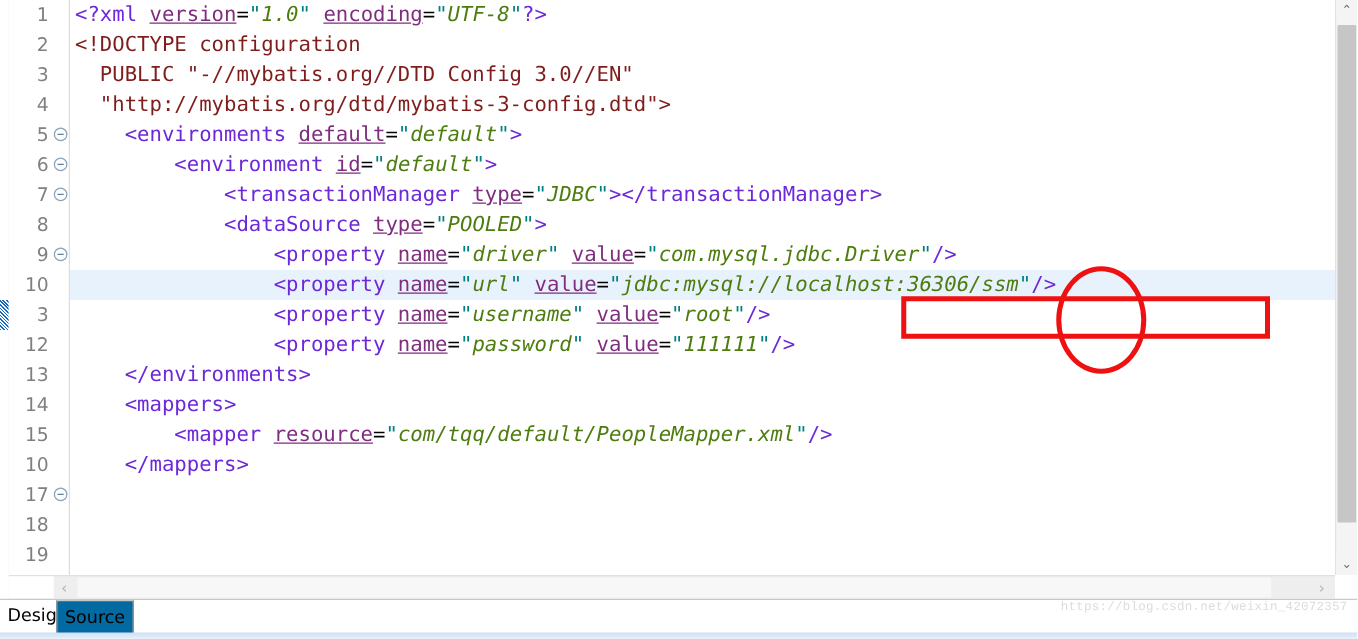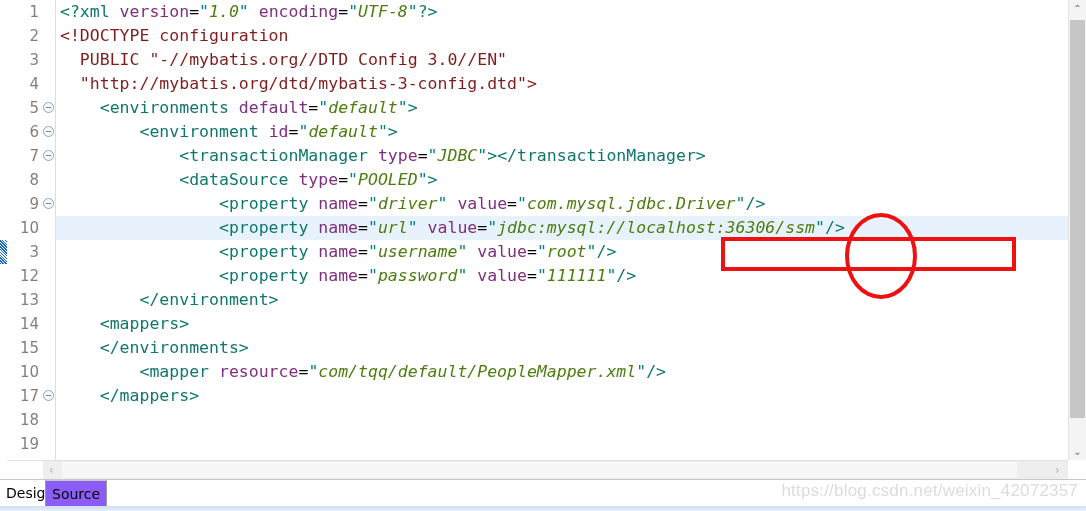--- a/index.html
+++ b/index.html
@@ -109,22 +109,22 @@
     font-size: 16.5px;
     white-space: pre;
     color: #000000;
     padding-left: 4px;
   }
   .code-row.current {
     background: #e8f2fd;
   }
 
   
-  .tk-tag      { color: #0f766e; }
-  .tk-attr     { color: #7f2d7f; }
+  .tk-tag      { color: #6d28d9; }
+  .tk-attr     { color: #7f2d7f; text-decoration: underline; }
   .tk-eq       { color: #000000; }
   .tk-quote    { color: #008080; }
   .tk-val      { color: #4d7c0f; font-style: italic; }
   .tk-doctype  { color: #7f1d1d; }
   .tk-plain    { color: #000000; }
 
   
   #vscroll {
     position: absolute;
     right: 0; top: 0;
@@ -228,35 +228,35 @@
     padding: 0 6px;
     box-sizing: border-box;
     white-space: nowrap;
   }
   #tab-design {
     left: 0;
     background: #ffffff;
   }
   #tab-source {
     left: 45px;
-    background: #8b5cf6;
+    background: #0369a1;
     border: 1px solid #9a9a9a;
     border-top: 1px solid #c8c8c8;
     border-bottom: none;
     height: 27px;
     line-height: 26px;
   }
 
   
   #watermark {
     position: absolute;
     right: 8px;
     top: 481px;
-    font-family: Liberation Sans, sans-serif;
-    font-size: 17px;
+    font-family: Liberation Mono, monospace;
+    font-size: 10px;
     color: #dcdcdc;
     white-space: nowrap;
     letter-spacing: 0.2px;
   }
 
   
   #annot-rect {
     position: absolute;
     left: 721px;
     top: 237px;
@@ -317,23 +317,22 @@
         <div class="code-row"><span class="tk-doctype">  PUBLIC "-//mybatis.org//DTD Config 3.0//EN"</span></div>
         <div class="code-row"><span class="tk-doctype">  "http://mybatis.org/dtd/mybatis-3-config.dtd"&gt;</span></div>
         <div class="code-row"><span class="tk-tag">    &lt;environments </span><span class="tk-attr">default</span><span class="tk-eq">=</span><span class="tk-quote">"</span><span class="tk-val">default</span><span class="tk-quote">"</span><span class="tk-tag">&gt;</span></div>
         <div class="code-row"><span class="tk-tag">        &lt;environment </span><span class="tk-attr">id</span><span class="tk-eq">=</span><span class="tk-quote">"</span><span class="tk-val">default</span><span class="tk-quote">"</span><span class="tk-tag">&gt;</span></div>
         <div class="code-row"><span class="tk-tag">            &lt;transactionManager </span><span class="tk-attr">type</span><span class="tk-eq">=</span><span class="tk-quote">"</span><span class="tk-val">JDBC</span><span class="tk-quote">"</span><span class="tk-tag">&gt;&lt;/transactionManager&gt;</span></div>
         <div class="code-row"><span class="tk-tag">            &lt;dataSource </span><span class="tk-attr">type</span><span class="tk-eq">=</span><span class="tk-quote">"</span><span class="tk-val">POOLED</span><span class="tk-quote">"</span><span class="tk-tag">&gt;</span></div>
         <div class="code-row"><span class="tk-tag">                &lt;property </span><span class="tk-attr">name</span><span class="tk-eq">=</span><span class="tk-quote">"</span><span class="tk-val">driver</span><span class="tk-quote">"</span><span class="tk-plain"> </span><span class="tk-attr">value</span><span class="tk-eq">=</span><span class="tk-quote">"</span><span class="tk-val">com.mysql.jdbc.Driver</span><span class="tk-quote">"</span><span class="tk-tag">/&gt;</span></div>
         <div class="code-row current"><span class="tk-tag">                &lt;property </span><span class="tk-attr">name</span><span class="tk-eq">=</span><span class="tk-quote">"</span><span class="tk-val">url</span><span class="tk-quote">"</span><span class="tk-plain"> </span><span class="tk-attr">value</span><span class="tk-eq">=</span><span class="tk-quote">"</span><span class="tk-val">jdbc:mysql://localhost:36306/ssm</span><span class="tk-quote">"</span><span class="tk-tag">/&gt;</span></div>
         <div class="code-row"><span class="tk-tag">                &lt;property </span><span class="tk-attr">name</span><span class="tk-eq">=</span><span class="tk-quote">"</span><span class="tk-val">username</span><span class="tk-quote">"</span><span class="tk-plain"> </span><span class="tk-attr">value</span><span class="tk-eq">=</span><span class="tk-quote">"</span><span class="tk-val">root</span><span class="tk-quote">"</span><span class="tk-tag">/&gt;</span></div>
         <div class="code-row"><span class="tk-tag">                &lt;property </span><span class="tk-attr">name</span><span class="tk-eq">=</span><span class="tk-quote">"</span><span class="tk-val">password</span><span class="tk-quote">"</span><span class="tk-plain"> </span><span class="tk-attr">value</span><span class="tk-eq">=</span><span class="tk-quote">"</span><span class="tk-val">111111</span><span class="tk-quote">"</span><span class="tk-tag">/&gt;</span></div>
-        <div class="code-row"><span class="tk-tag">        &lt;/environment&gt;</span></div>
+        <div class="code-row"><span class="tk-tag">    &lt;/environments&gt;</span></div>
         <div class="code-row"><span class="tk-tag">    &lt;mappers&gt;</span></div>
-        <div class="code-row"><span class="tk-tag">    &lt;/environments&gt;</span></div>
         <div class="code-row"><span class="tk-tag">        &lt;mapper </span><span class="tk-attr">resource</span><span class="tk-eq">=</span><span class="tk-quote">"</span><span class="tk-val">com/tqq/default/PeopleMapper.xml</span><span class="tk-quote">"</span><span class="tk-tag">/&gt;</span></div>
         <div class="code-row"><span class="tk-tag">    &lt;/mappers&gt;</span></div>
       </div>
 
     <div id="vscroll">
       <div class="sb-arrow" id="vscroll-up">⌃</div>
       <div id="vscroll-thumb"></div>
       <div class="sb-arrow" id="vscroll-down">⌄</div>
     </div>
   </div>

